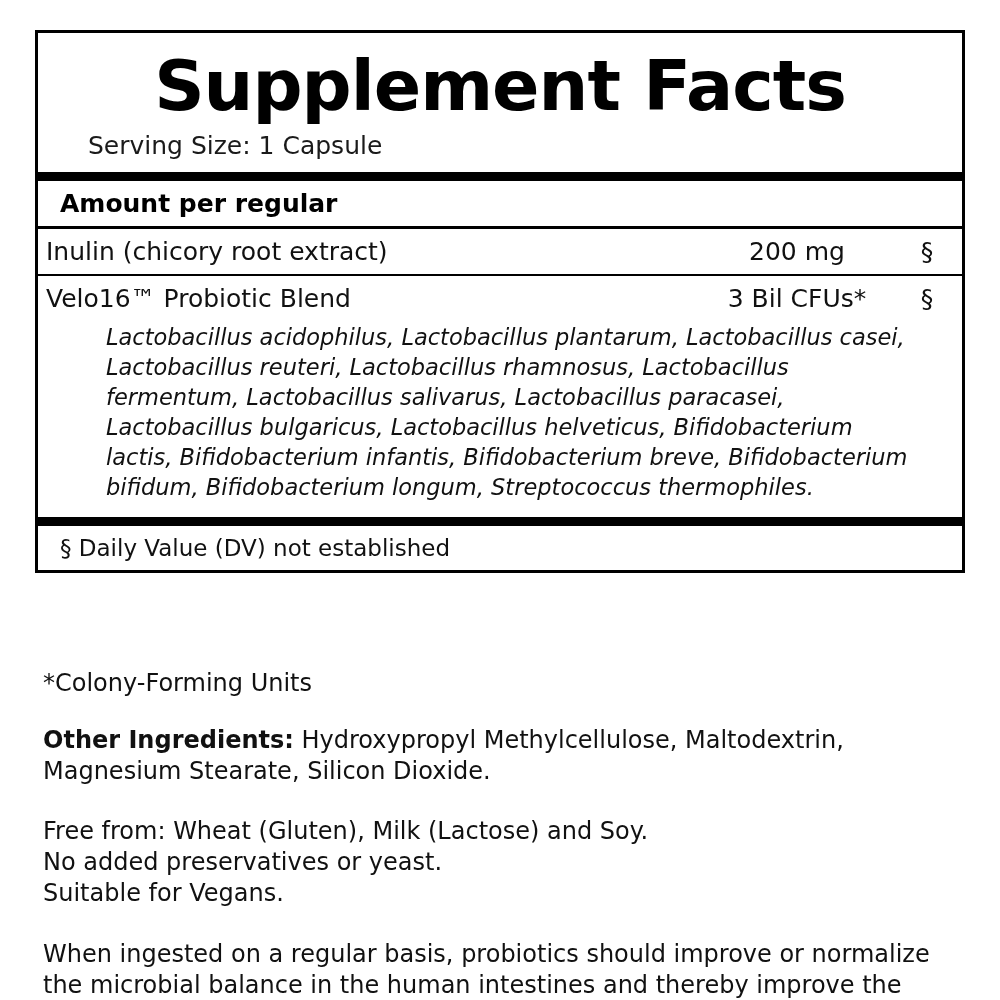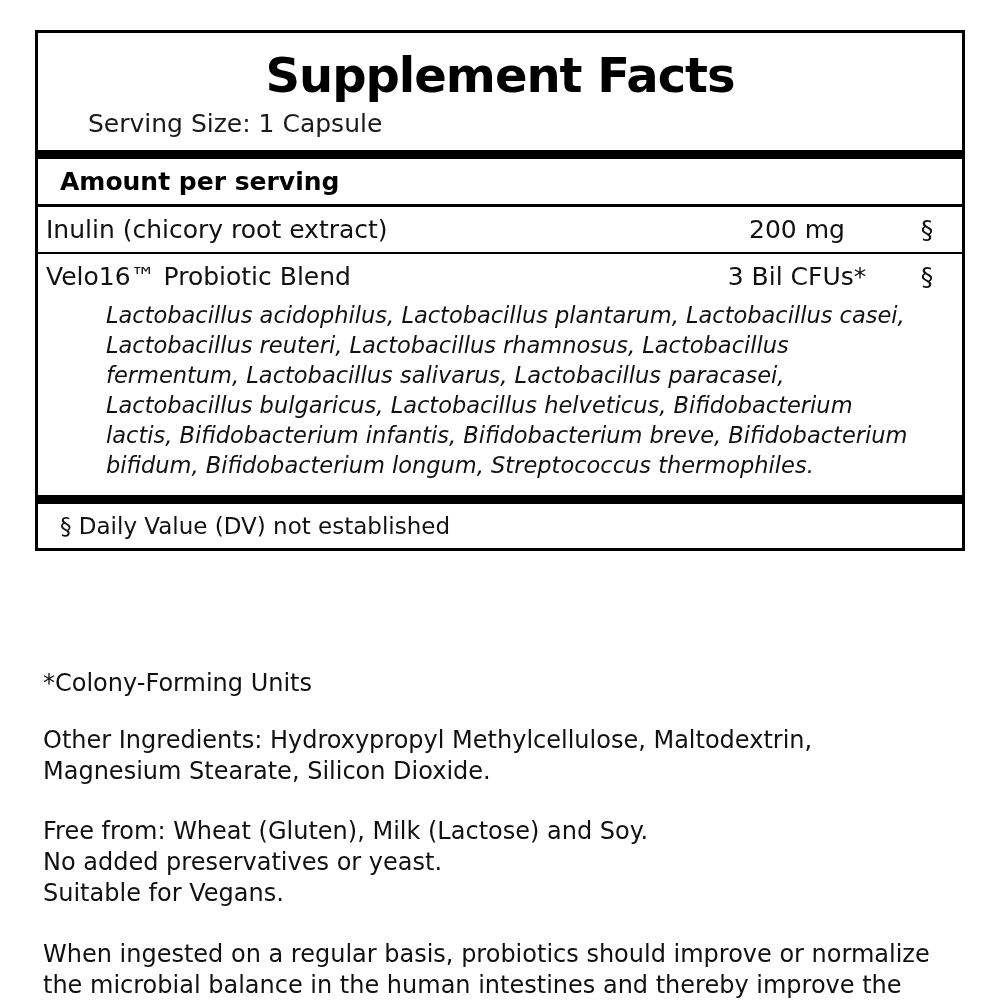--- a/index.html
+++ b/index.html
@@ -28,21 +28,21 @@
     top: 30px;
     width: 930px;
     box-sizing: border-box;
     border: 3px solid #000000;
     background: #ffffff;
   }
 
   .panel-title {
     font-family: "DejaVu Sans", "Liberation Sans", sans-serif;
     font-weight: 700;
-    font-size: 48px;
+    font-size: 70px;
     line-height: 1.0;
     letter-spacing: -1px;
     text-align: center;
     padding: 18px 10px 6px 10px;
     color: #000000;
   }
 
   .serving-size {
     font-size: 25px;
     padding: 4px 0 12px 22px;
@@ -119,21 +119,21 @@
     line-height: 1.3;
     color: #111111;
   }
   .cfu-note {
     padding-bottom: 18px;
   }
   .other-ing {
     padding-bottom: 20px;
   }
   .other-ing b {
-    font-weight: 400;
+    font-weight: 700;
   }
   .free-from {
     padding-bottom: 22px;
     line-height: 1.33;
   }
   .closing {
     line-height: 1.33;
   }
 </style>
 </head>
@@ -142,21 +142,21 @@
 <div class="page">
 
   <div class="panel">
 
     <div class="panel-title">Supplement Facts</div>
 
     <div class="serving-size">Serving Size: 1 Capsule</div>
 
     <div class="rule-thick"></div>
 
-    <div class="amount-header">Amount per serving</div>
+    <div class="amount-header">Amount per regular</div>
 
     <div class="rule-med"></div>
 
     <div class="row">
       <div class="name">Inulin (chicory root extract)</div>
       <div class="amt">200 mg</div>
       <div class="dv">§</div>
     </div>
 
     <div class="rule-thin"></div>

